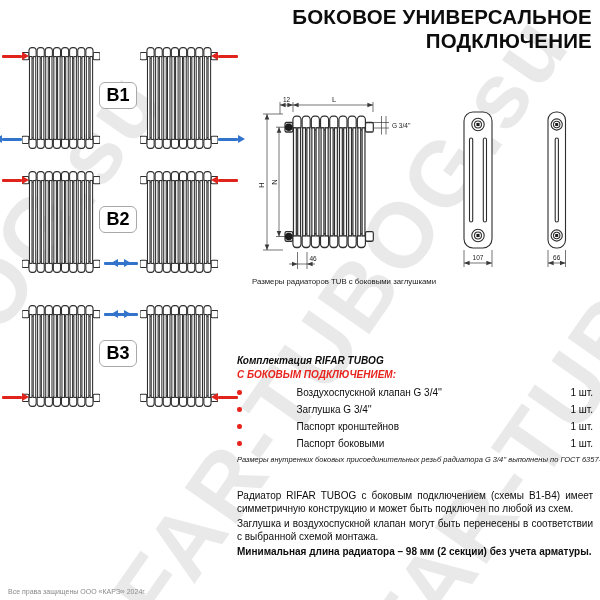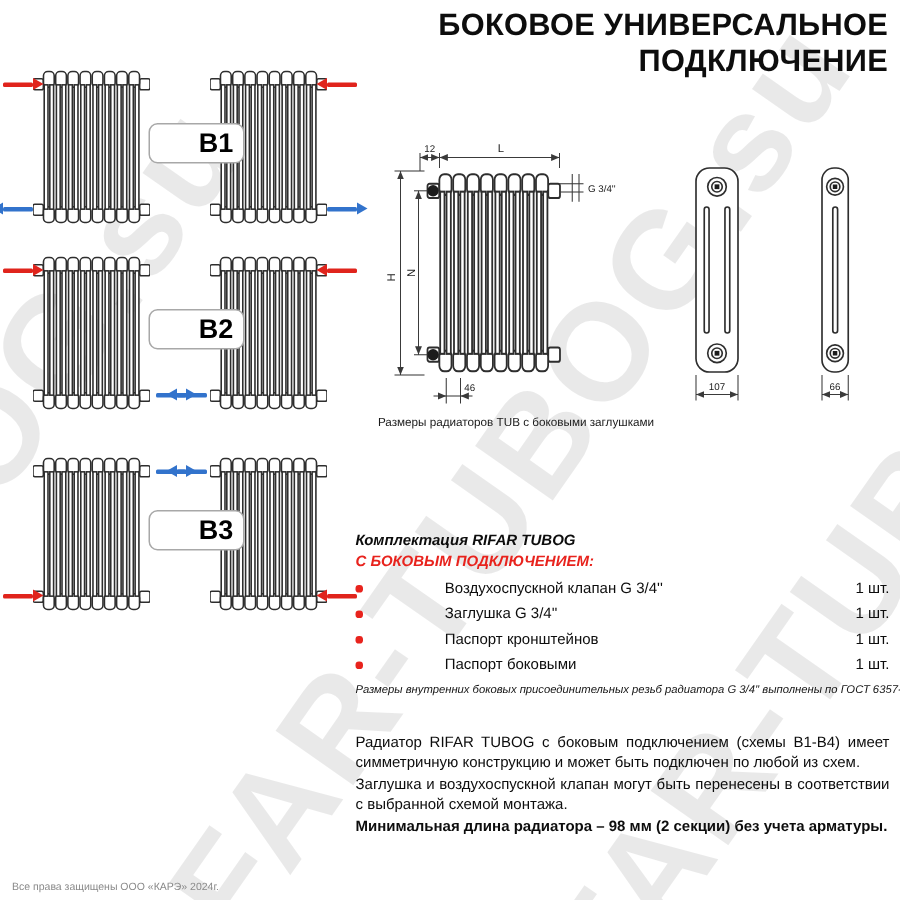--- a/index.html
+++ b/index.html
@@ -19,21 +19,21 @@
   
   .schemes{position:absolute;inset:0;z-index:2;}
   .scheme-row{position:absolute;left:6px;width:240px;height:112px;}
   .rad-wrap{position:absolute;top:2px;}
   .rad-wrap.left{left:16px;}
   .rad-wrap.right{left:134px;}
   .rad{width:78px;height:104px;display:block;}
   .scheme-label{position:absolute;left:93px;top:38px;width:36px;height:25px;
       border:1.3px solid #a8a8a8;border-radius:6px;background:#fff;
       display:flex;align-items:center;justify-content:center;
-      font-weight:bold;font-size:18px;color:#000;padding-left:26px;}
+      font-weight:bold;font-size:18px;color:#000;}
   .arrow{position:absolute;width:20px;height:2.6px;border-radius:1px;}
   .arrow.supply{background:var(--supply);color:var(--supply);}
   .arrow.return{background:var(--return);color:var(--return);}
   .arrow::after{content:"";position:absolute;top:50%;margin-top:-4.6px;width:0;height:0;
       border-top:4.6px solid transparent;border-bottom:4.6px solid transparent;}
   .arrow.right::after{left:100%;border-left:7.5px solid currentColor;}
   .arrow.left::after{right:100%;border-right:7.5px solid currentColor;}
   
   svg .o{fill:#fff;stroke:#2e2e2e;stroke-width:1.3;}
   .dimfig{position:absolute;left:250px;top:92px;width:190px;height:190px;z-index:2;}

